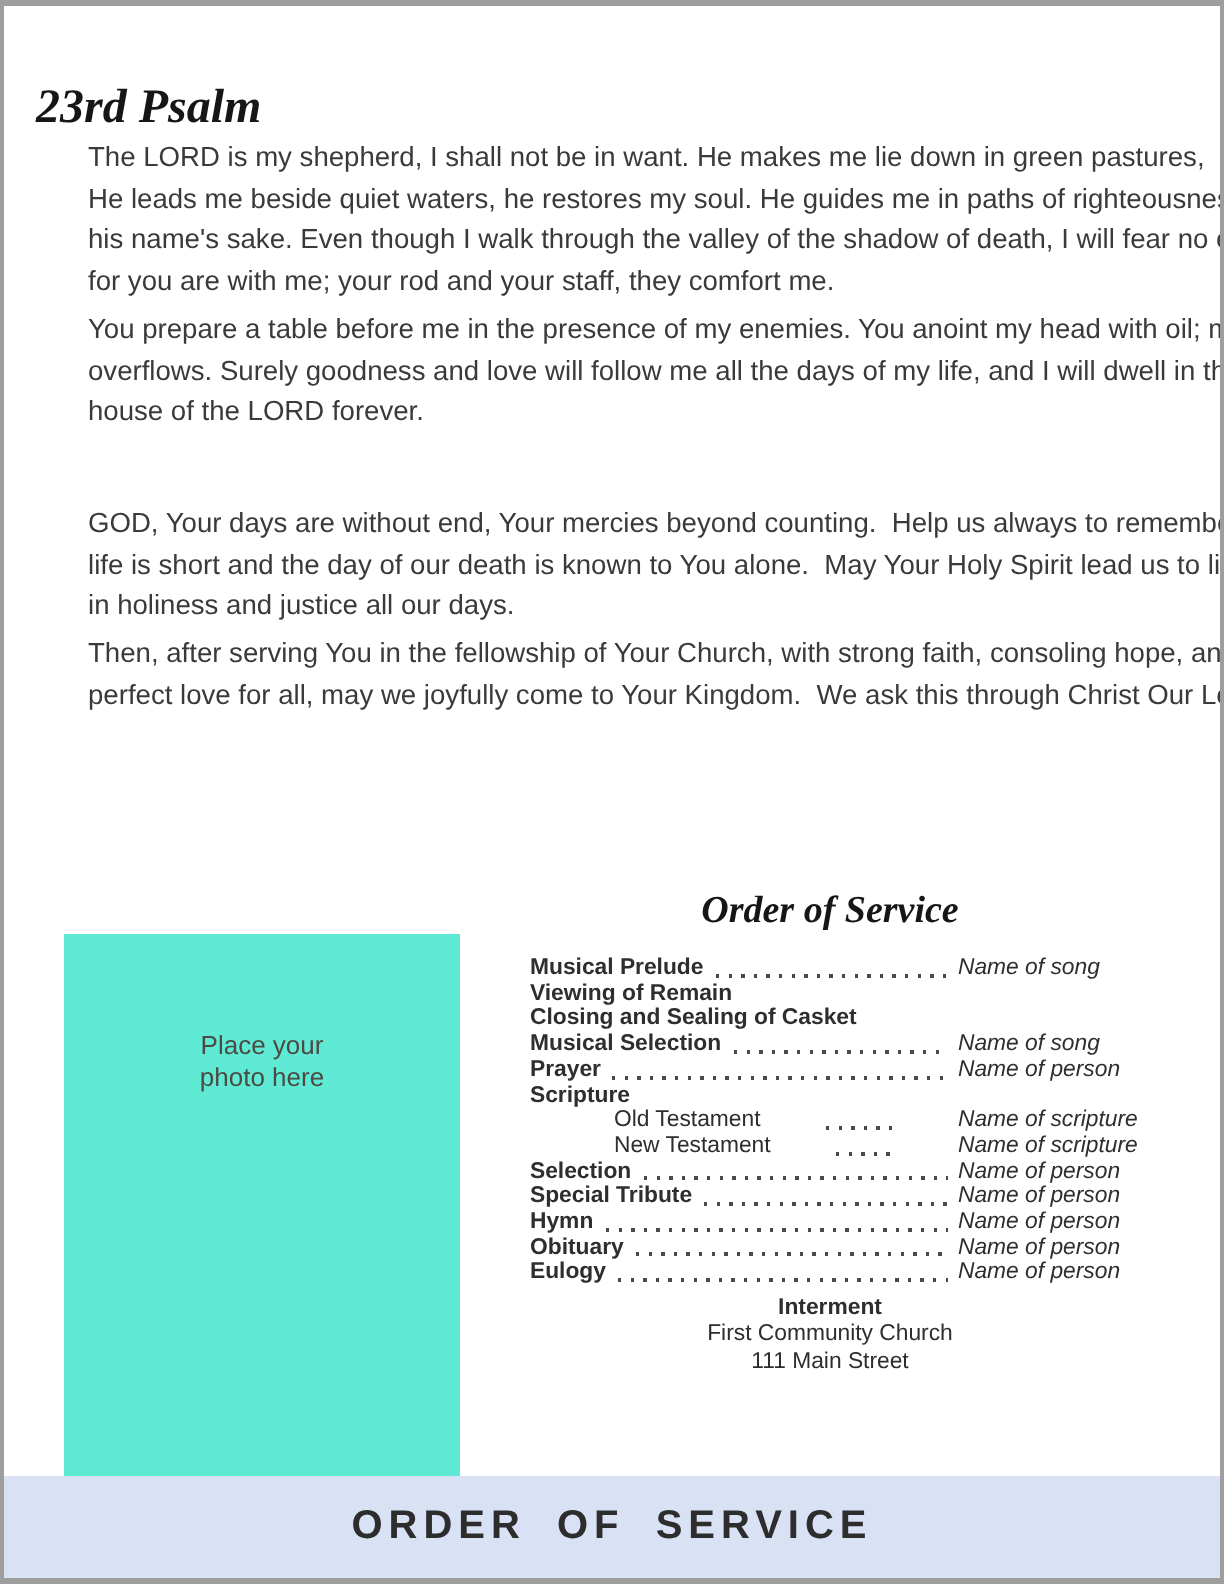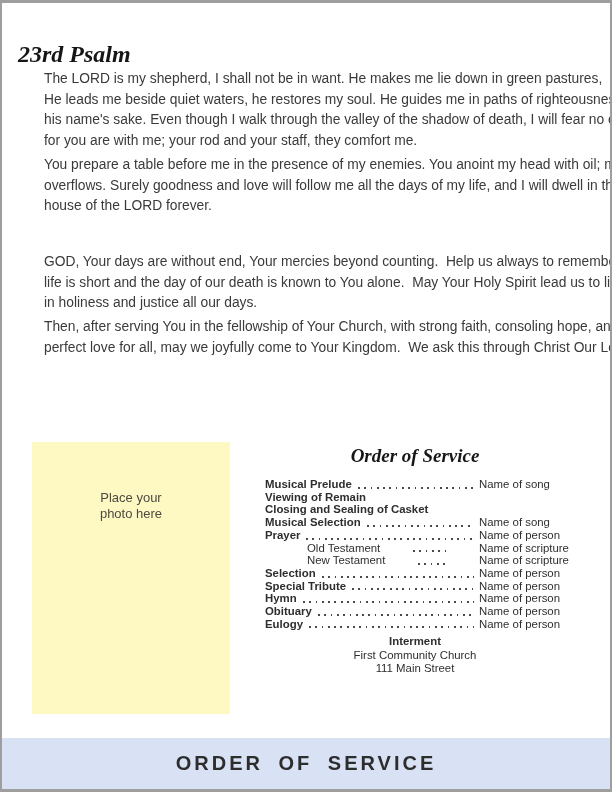--- a/index.html
+++ b/index.html
@@ -29,23 +29,23 @@
     white-space:pre;
     font-size:13.8px; line-height:20.6px;
     color:#3a3a3a;
   }
   #para-psalm-1 { top:66px; }
   #para-psalm-2 { top:152px; }
   #para-days-1  { top:249px; }
   #para-days-2  { top:314px; }
 
   .photo-box {
-    position:absolute; left:30px; top:439px;
+    position:absolute; left:30px; top:464px;
     width:198px; height:272px;
-    background:#fef9c3;
+    background:#5eead4;
   }
   .photo-text {
     margin:48px auto 0 auto;
     width:78px;
     text-align:center;
     font-size:13px; line-height:15.5px;
     color:#4d4a44;
   }
 
   .service-col { position:absolute; left:256px; top:441px; width:314px; }
@@ -65,21 +65,21 @@
   .srow { display:flex;align-items:flex-end; }
   .srow.indent { padding-left:42px;gap:27px; }
   .slabel { white-space:pre; }
   .slabel.normal { font-weight:normal; }
   .ssuffix { font-weight:normal; margin-left:4px; white-space:pre; }
   .leader {
     flex:1 1 auto; height:2px; align-self:flex-end;
     margin:0 5px 2px 6px;
     background-image:repeating-linear-gradient(to right,#4a4a4a 0 1.7px,transparent 1.7px 6.3px);
   }
-  .svalue { font-weight:normal; width:93px; flex:0 0 auto; white-space:pre; }
+  .svalue { font-weight:normal; width:93px; flex:0 0 auto; white-space:pre;font-style:italic; }
 
   .interment {
     margin-top:5px; text-align:center;
     font-size:11.4px; line-height:13.2px;
     color:#2e2e2e;
   }
   .interment-title { font-weight:bold; }
 
   .banner {
     position:absolute; left:0; right:0; bottom:0; height:51px;
@@ -137,20 +137,23 @@
         <div class="srow">
           <span class="slabel">Musical Selection</span>
           <span class="leader"></span>
           <span class="svalue">Name of song</span>
         </div>
         <div class="srow">
           <span class="slabel">Prayer</span>
           <span class="leader"></span>
           <span class="svalue">Name of person</span>
         </div>
+        <div class="srow">
+          <span class="slabel">Scripture</span>
+        </div>
         <div class="srow indent">
           <span class="slabel normal">Old Testament</span>
           <span class="leader"></span>
           <span class="svalue">Name of scripture</span>
         </div>
         <div class="srow indent">
           <span class="slabel normal">New Testament</span>
           <span class="leader"></span>
           <span class="svalue">Name of scripture</span>
         </div>

